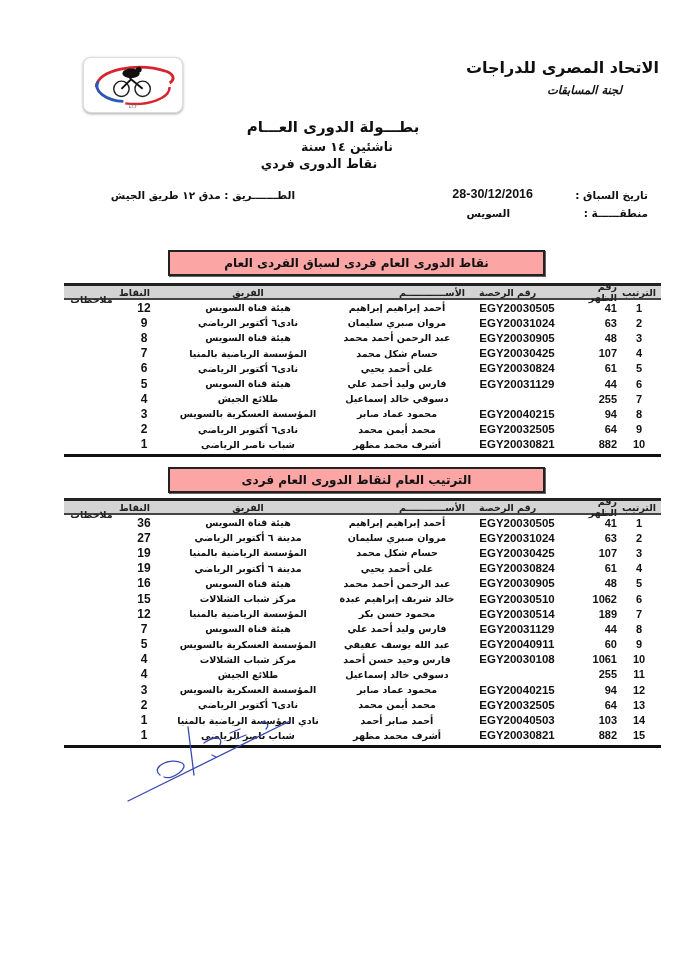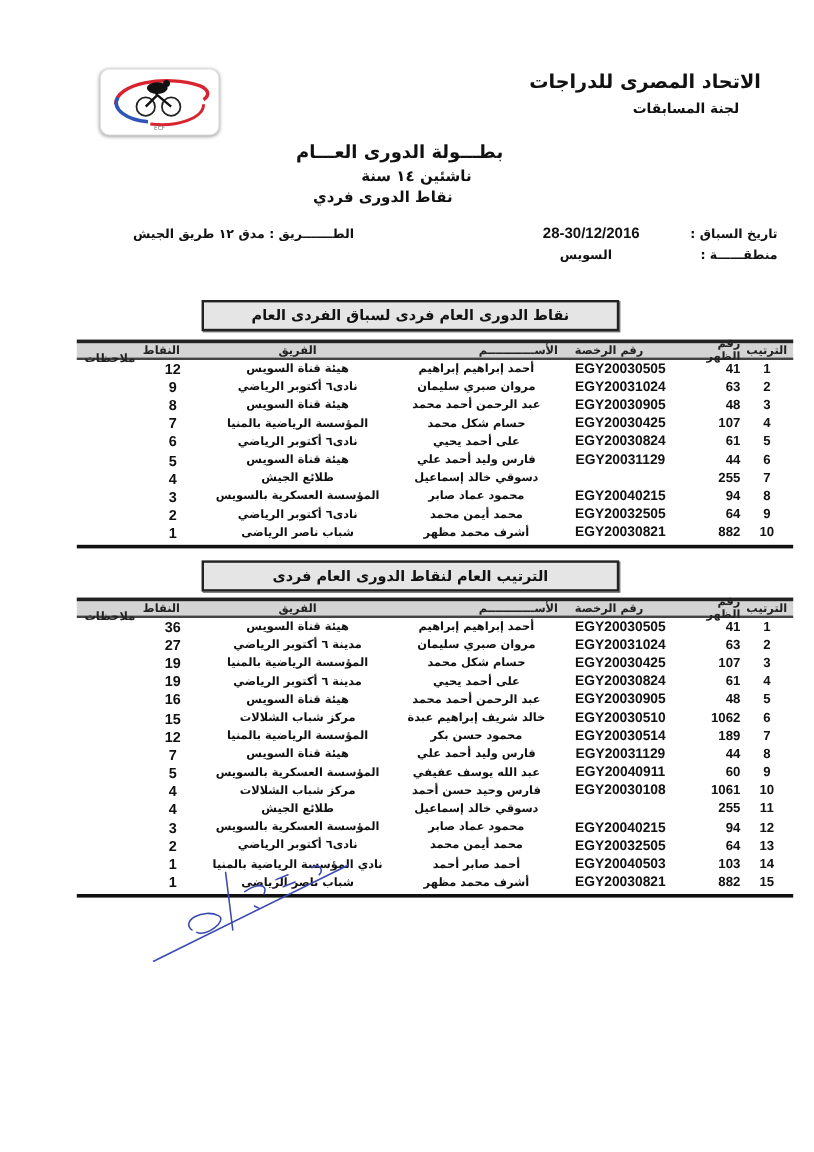--- a/index.html
+++ b/index.html
@@ -2,40 +2,40 @@
 <html><head>
 <meta charset="utf-8">
 <style>
   * { box-sizing: border-box; margin: 0; padding: 0; }
   html, body { width: 678px; height: 960px; background: #ffffff; overflow: hidden; }
   body { font-family: "DejaVu Sans", sans-serif; color: #111; position: relative; }
 
   .abs { position: absolute; }
 
   
-  .org-title { top: 58px; right: 44px; font-size: 16px; font-weight: bold; direction: rtl; white-space: nowrap; }
-  .org-sub { top: 83px; right: 62px; font-size: 11.5px; font-weight: bold; direction: rtl; white-space: nowrap; }
+  .org-title { top: 58px; right: 19px; font-size: 16px; font-weight: bold; direction: rtl; white-space: nowrap; }
+  .org-sub { top: 83px; right: 56px; font-size: 11.5px; font-weight: bold; direction: rtl; white-space: nowrap; font-style: italic; }
 
   .logo { top: 57px; left: 83px; width: 100px; height: 56px; border-radius: 8px; background: #fff;
           box-shadow: 0 1px 3px rgba(0,0,0,0.35); border: 1px solid #ddd; overflow: hidden; }
   .logo svg { width: 100%; height: 100%; }
 
   .champ-title { top: 118px; left: 0; width: 678px; text-align: center; font-size: 15px; font-weight: bold; direction: rtl; padding-right: 12px; }
   .champ-cat { top: 139px; left: 0; width: 678px; text-align: center; font-size: 12.5px; font-weight: bold; direction: rtl; padding-left: 16px; }
   .champ-type { top: 156px; left: 0; width: 626px; text-align: center; font-size: 12.5px; font-weight: bold; direction: rtl; padding-left: 12px; }
 
   .meta { font-size: 10.5px; font-weight: bold; direction: rtl; white-space: nowrap; }
   .meta-date-label { top: 189px; right: 30px; }
   .meta-date-val { top: 187px; right: 145px; font-size: 12.5px; direction: ltr; font-family: "Liberation Sans", sans-serif; }
   .meta-road { top: 189px; right: 383px; }
   .meta-area-label { top: 207px; right: 30px; }
   .meta-area-val { top: 207px; right: 168px; }
 
   
-  .banner { left: 168px; width: 348px; height: 26px; background: #e5e5e5; border: 2px solid #222;
+  .banner { left: 168px; width: 377px; height: 26px; background: #fca5a5; border: 2px solid #222;
             text-align: center; font-size: 12px; font-weight: bold; direction: rtl; line-height: 22px;
             box-shadow: 1px 1px 0 #666; }
   .banner-1 { top: 250px; }
   .banner-2 { top: 467px; }
 
   
   .tbl { left: 64px; width: 597px; direction: rtl; }
   .tbl-1 { top: 283px; }
   .tbl-2 { top: 498px; }
 

